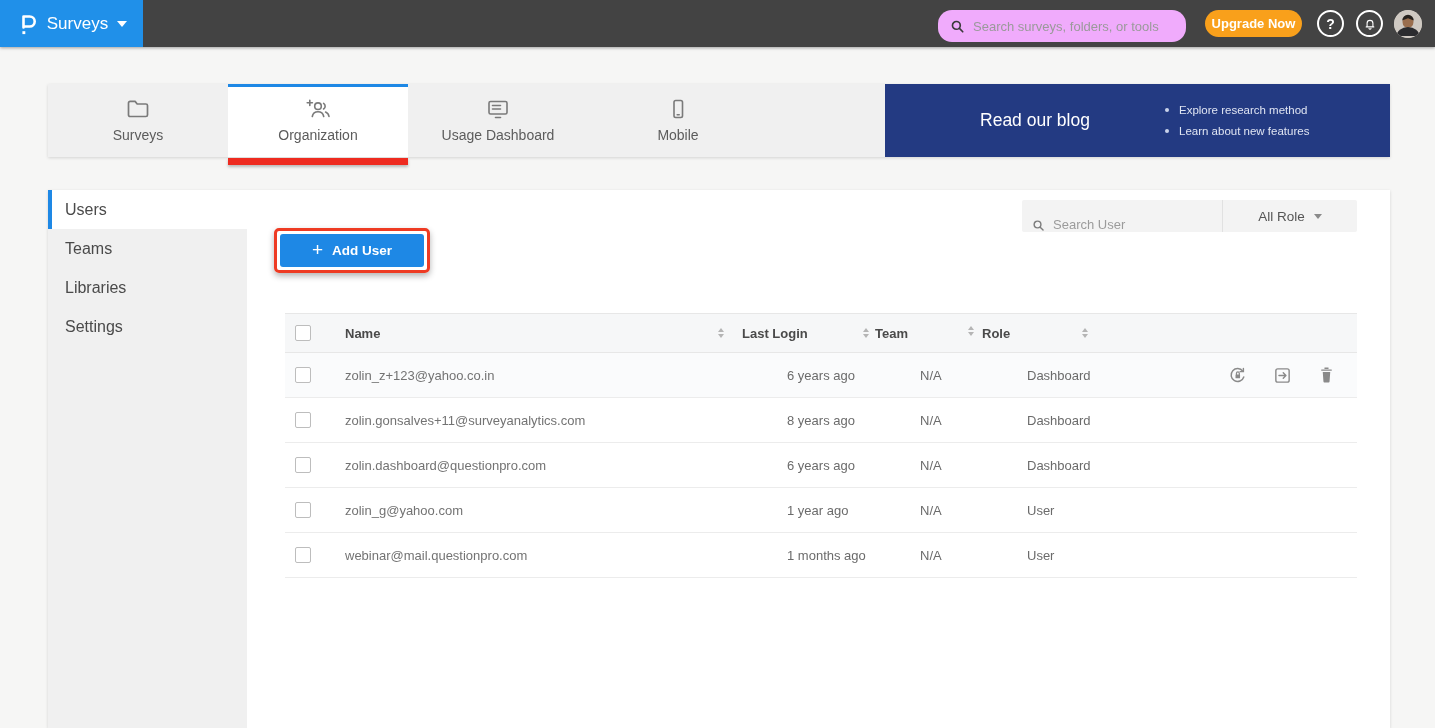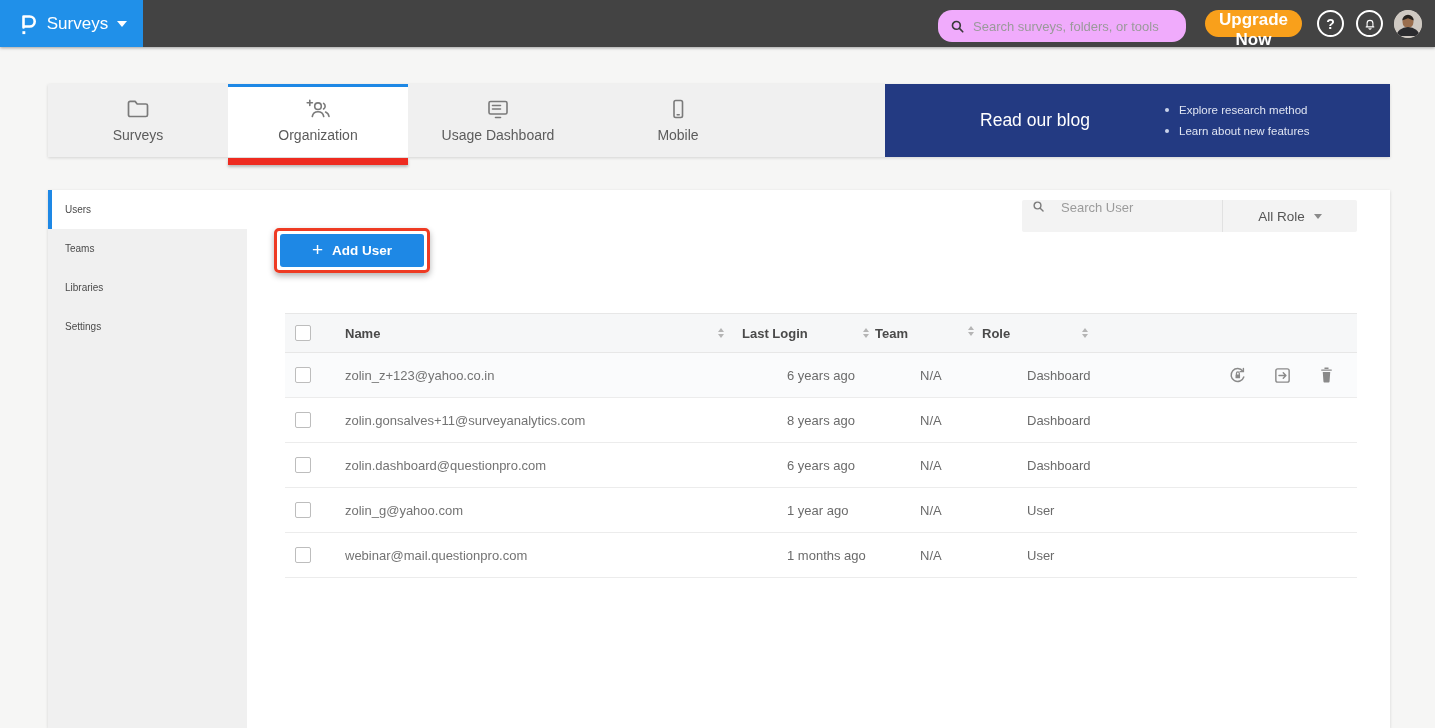--- a/index.html
+++ b/index.html
@@ -36,21 +36,21 @@
     padding:16px 12px; gap:8px;
   }
   .topbar-search input {
     border:none; outline:none; background:transparent; width:100%;
     font-size:13px; color:#444; font-family:"Liberation Sans", sans-serif;
   }
   .topbar-search input::placeholder { color:#9a9a9a; }
   .upgrade-btn {
     position:absolute; left:1205px; top:10px; width:97px; height:27px;
     background:#f9a01b; border:none; border-radius:14px;
-    color:#fff; font-size:17px; font-weight:700; cursor:pointer;
+    color:#fff; font-size:13px; font-weight:700; cursor:pointer;
     font-family:"Liberation Sans", sans-serif;
   }
   .circle-btn {
     position:absolute; top:10px; width:27px; height:27px; border-radius:50%;
     border:2px solid #fff; background:transparent; color:#fff;
     display:flex; align-items:center; justify-content:center; cursor:pointer;
     font-family:"Liberation Sans", sans-serif;
   }
   .help-btn { left:1317px; font-size:14px; font-weight:700; }
   .bell-btn { left:1356px; }
@@ -96,33 +96,33 @@
   .main-card {
     position:absolute; left:48px; top:190px; width:1342px; height:538px;
     background:#fff; box-shadow:0 1px 3px rgba(0,0,0,.14);
   }
   .side-nav {
     position:absolute; left:0; top:0; width:199px; height:538px;
     background:#f0f0f0;
   }
   .side-item {
     height:39px; display:flex; align-items:center; padding-left:17px;
-    font-size:10px; color:#4a4a4a; cursor:pointer;
+    font-size:16px; color:#4a4a4a; cursor:pointer;
   }
   .side-item.active {
     background:#fff; border-left:4px solid #1e88e5; padding-left:13px;
   }
 
   
   .user-toolbar {
     position:absolute; right:33px; top:10px; height:32px; display:flex;
   }
   .search-user {
     width:200px; height:32px; background:#f3f3f3; border-radius:2px 0 0 2px;
-    display:flex; align-items:flex-start; padding:0 10px; gap:16px; color:#8a8a8a;
+    display:flex; align-items:flex-end; padding:0 10px; gap:8px; color:#8a8a8a;
   }
   .search-user input {
     border:none; outline:none; background:transparent; width:100%;
     font-size:13px; color:#555; font-family:"Liberation Sans", sans-serif;
   }
   .search-user input::placeholder { color:#9b9b9b; }
   .filter-dropdown {
     width:135px; height:32px; background:#f3f3f3; border-left:1px solid #e1e1e1;
     border-radius:0 2px 2px 0; display:flex; align-items:center;
     justify-content:center; gap:9px; cursor:pointer;

